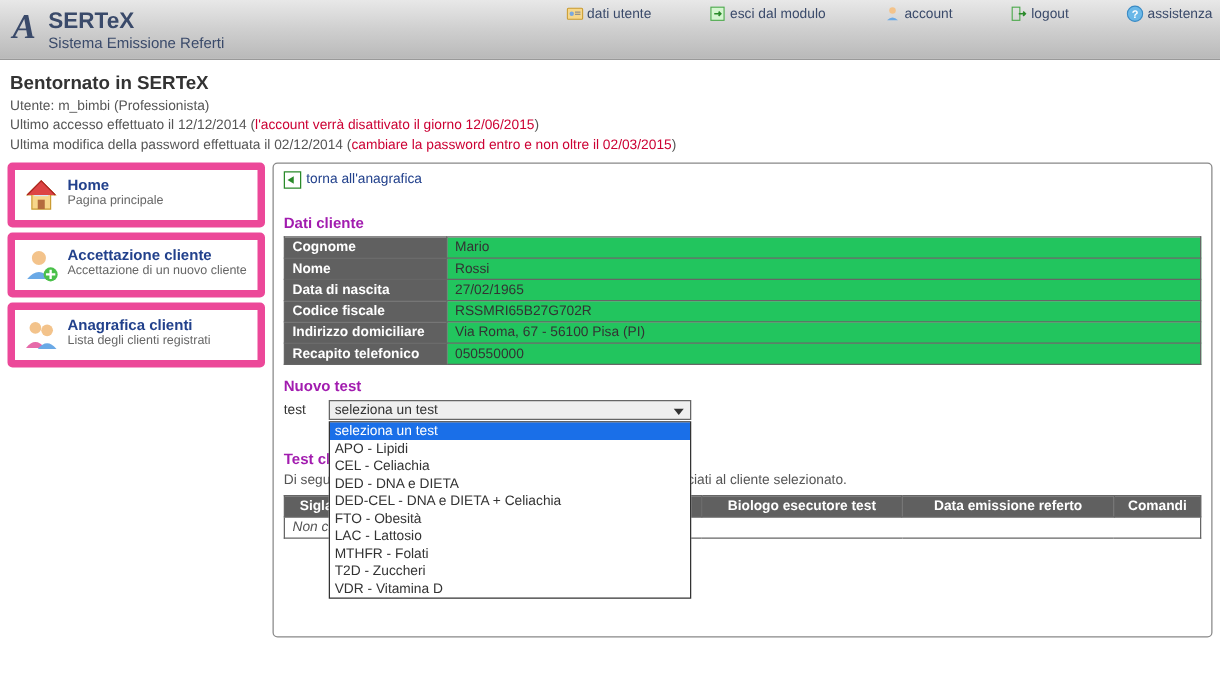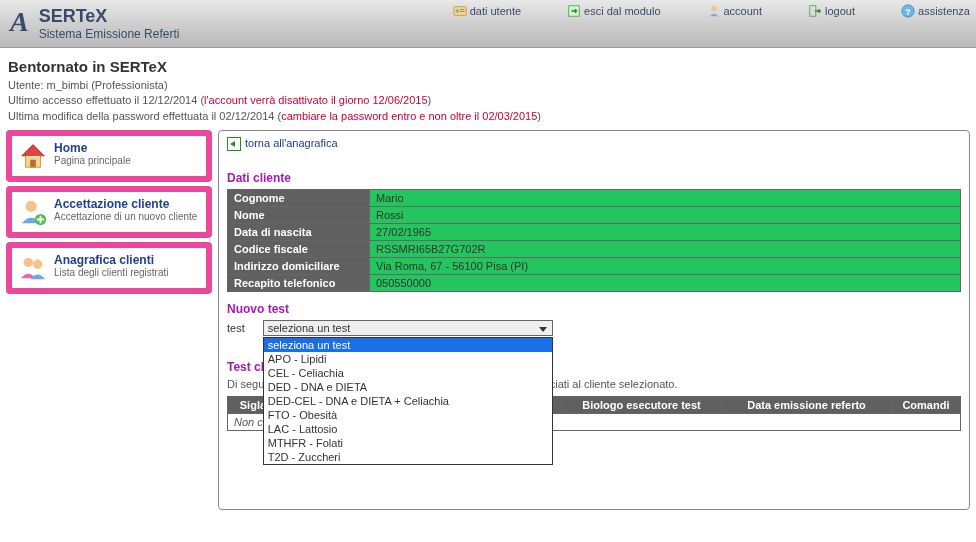--- a/index.html
+++ b/index.html
@@ -35,21 +35,21 @@
   
   .backlink { display: inline-flex; gap: 4px; color: #22418c; font-size: 11px; cursor: pointer; margin-bottom: 16px; }
   .back-icon { width: 14px; height: 14px; border: 1px solid #2a8a2a; display: inline-block; position: relative; }
   .back-icon::after { content: ""; position: absolute; left: 2px; top: 3px; width: 0; height: 0; border-top: 3px solid transparent; border-bottom: 3px solid transparent; border-right: 5px solid #2a8a2a; }
   
   h3.section { font-size: 12px; font-weight: bold; color: #a21caf; margin: 4px 0 4px 0; }
   
   
   .data-table { width: 100%; border-collapse: collapse; font-size: 11px; }
   .data-table td { border: 1px solid #666; padding: 2px 6px; }
-  .data-table td.label { background: #606060; color: #fff; font-weight: bold; width: 142px; }
+  .data-table td.label { background: #606060; color: #fff; font-weight: bold; width: 130px; }
   .data-table td.value { background: #22c55e; color: #333; }
   
   
   .instr { font-size: 11px; color: #555; margin: 4px 0 6px 0; }
   .test-row { display: flex; align-items: flex-start; gap: 18px; font-size: 11px; margin-bottom: 6px; position: relative; }
   .test-row label { padding-top: 2px; }
   .select-wrap { position: relative; }
   .select-btn { width: 290px; border: 1px solid #666; background: #efefef; font-size: 11px; padding: 1px 18px 1px 4px; cursor: pointer; position: relative; text-align: left; }
   .select-btn::after { content: ""; position: absolute; right: 5px; top: 6px; width: 0; height: 0; border-left: 4px solid transparent; border-right: 4px solid transparent; border-top: 5px solid #333; }
   .dropdown { position: absolute; top: 17px; left: 0; width: 290px; border: 1px solid #333; background: #fff; z-index: 10; }
@@ -232,20 +232,21 @@
         <div class="dropdown">
           <div class="opt selected">seleziona un test</div>
           <div class="opt">APO - Lipidi</div>
           <div class="opt">CEL - Celiachia</div>
           <div class="opt">DED - DNA e DIETA</div>
           <div class="opt">DED-CEL - DNA e DIETA + Celiachia</div>
           <div class="opt">FTO - Obesità</div>
           <div class="opt">LAC - Lattosio</div>
           <div class="opt">MTHFR - Folati</div>
           <div class="opt">T2D - Zuccheri</div>
+          <div class="opt">VDR - Vitamina D</div>
         </div>
       </div>
     </div>
 
     <h3 class="section" style="margin-top:24px">Test cli</h3>
     <div class="sub-desc">
       <span>Di seguito</span><span style="visibility:hidden">xxxxxxxxxxxxxxxxxxxxxxxxxxxxxxxxxxxxxxxxxxxxx</span><span> associati al cliente selezionato.</span>
     </div>
 
     <table class="tests-table">

